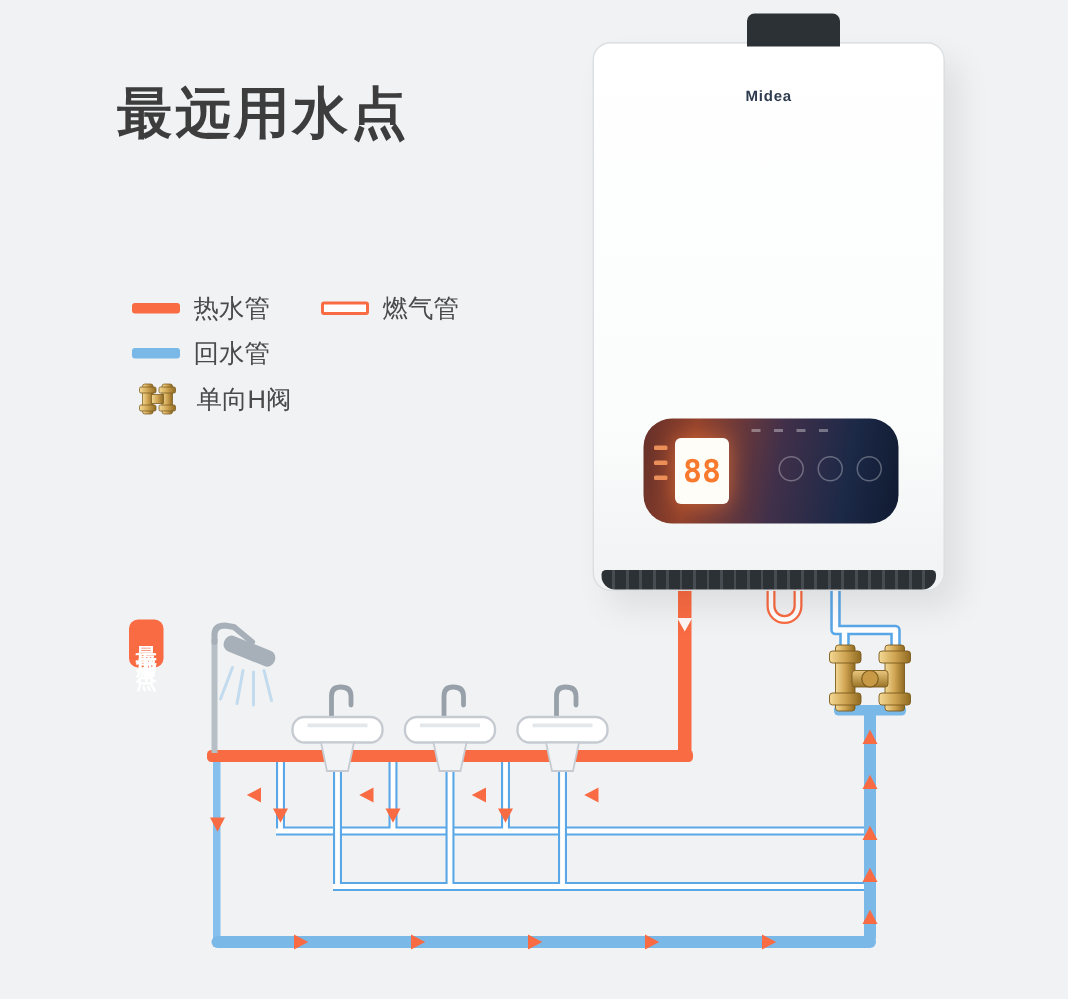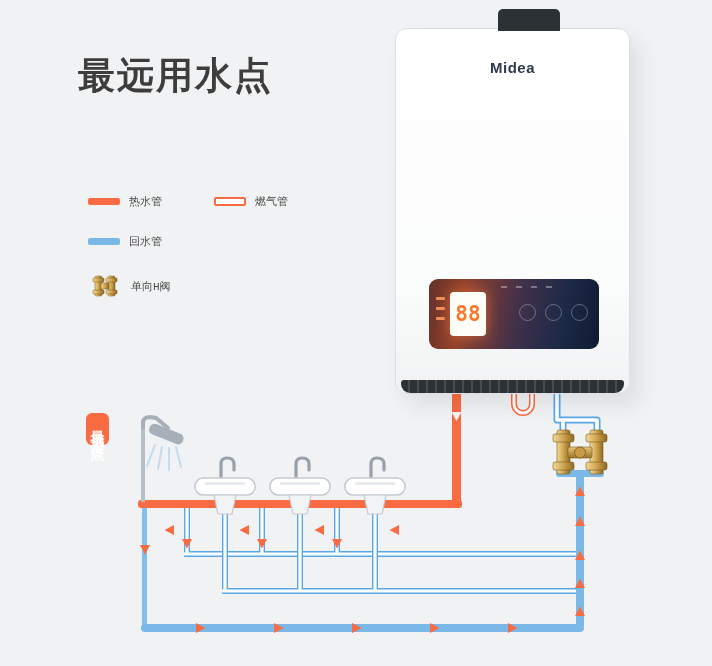--- a/index.html
+++ b/index.html
@@ -6,39 +6,39 @@
   body{font-family:"Liberation Sans","DejaVu Sans",sans-serif;}
   .stage{position:relative;width:712px;height:666px;background:#f1f2f3;overflow:hidden;}
   .pipes{position:absolute;left:0;top:0;}
 
   
   .title{position:absolute;left:78px;top:52px;color:#3d3d3d;font-weight:bold;
          font-size:37px;line-height:48px;letter-spacing:2px;}
 
   
   .legend{position:absolute;left:88px;top:194px;display:grid;
-          grid-template-columns:126px auto;row-gap:25px;font-size:11px;color:#4a4a4a;}
+          grid-template-columns:126px auto;row-gap:7px;font-size:17px;color:#4a4a4a;}
   .li{display:flex;align-items:center;gap:9px;}
-  .li.valve{grid-column:1 / span 2;font-family:Liberation Mono, monospace;}
+  .li.valve{grid-column:1 / span 2;}
   .sw{display:inline-block;width:32px;flex:0 0 32px;}
   .sw.hot{height:7px;background:#f96b42;border-radius:2px;}
   .sw.gas{height:9px;background:#fff;border:2px solid #f96b42;border-radius:2px;box-sizing:border-box;}
   .sw.cold{height:9px;background:#fff;border:2px solid #7ab8e8;border-radius:2px;box-sizing:border-box;}
   .sw.return{height:7px;background:#7ab8e8;border-radius:2px;}
 
   
   .heater{position:absolute;left:395px;top:28px;width:233px;height:364px;
           background:linear-gradient(180deg,#ffffff 0%,#fbfcfc 70%,#f0f2f3 100%);
           border:1px solid #dcdfe2;border-radius:12px;
           box-shadow:10px 12px 22px rgba(0,0,0,0.08);}
   .cap{position:absolute;left:102px;top:-20px;width:62px;height:22px;background:#2c3136;
        border-radius:5px 5px 0 0;}
-  .brand{margin-top:30px;text-align:center;color:#2e3a4d;font-weight:bold;font-size:15px;
+  .brand{margin-top:30px;text-align:center;color:#2e3a4d;font-weight:bold;font-size:10px;
          letter-spacing:0.5px;}
-  .panel{position:absolute;left:33px;top:250px;width:170px;height:70px;border-radius:9px;
+  .panel{position:absolute;left:33px;top:250px;width:170px;height:70px;border-radius:19px;
          overflow:hidden;
          background:linear-gradient(100deg,#64302a 0%,#93422c 20%,#41304a 52%,#1c2947 78%,#101a31 100%);}
   .p-display{position:absolute;left:21px;top:13px;width:36px;height:44px;background:#fffdf7;
              border-radius:4px;display:flex;align-items:center;justify-content:center;
              font-family:"DejaVu Sans Mono",monospace;font-weight:bold;font-size:21px;color:#f87a2e;
              box-shadow:0 0 14px rgba(255,130,60,.6);}
   .p-icons{position:absolute;left:7px;top:18px;display:flex;flex-direction:column;gap:7px;}
   .p-icons i{width:9px;height:3px;background:rgba(255,160,100,.85);border-radius:1px;}
   .p-dashes{position:absolute;top:7px;left:72px;display:flex;gap:9px;}
   .p-dashes i{width:6px;height:2px;background:rgba(255,255,255,.35);}

